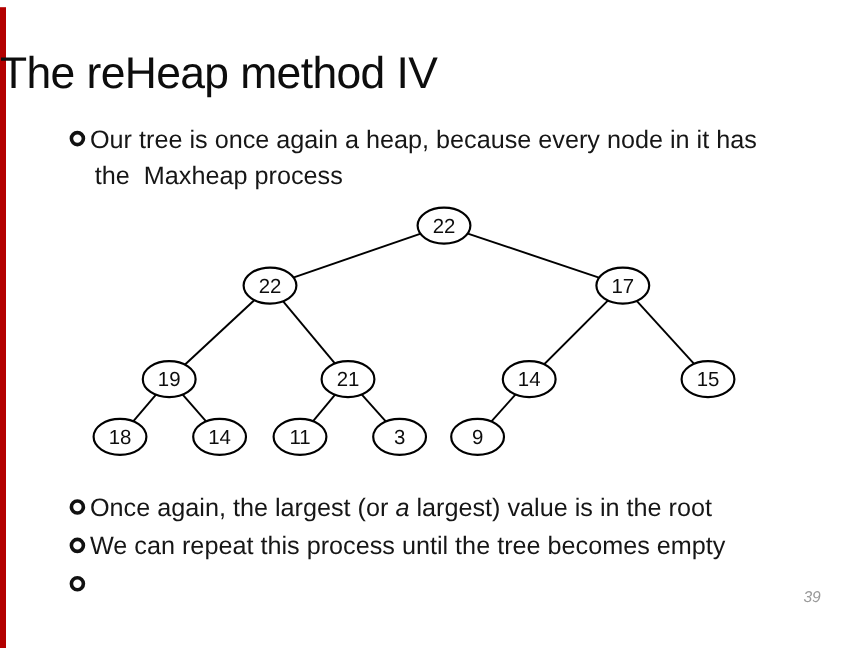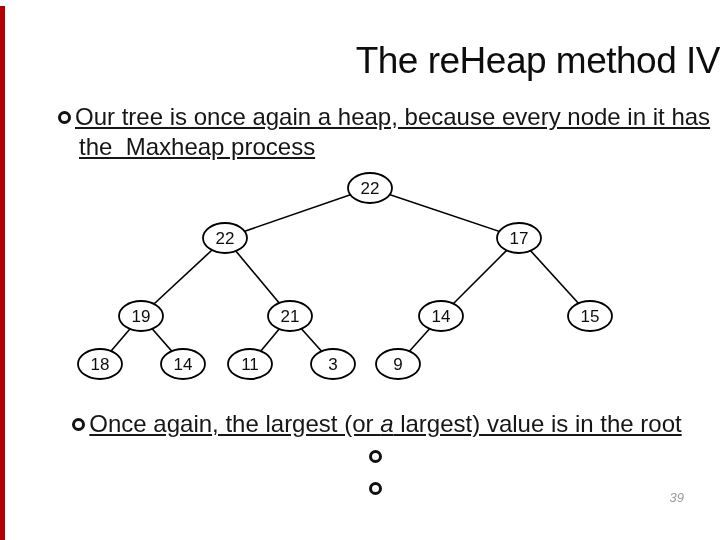--- a/index.html
+++ b/index.html
@@ -16,37 +16,36 @@
   .accent-bar {
     position: absolute;
     left: 0; top: 6px; bottom: 0;
     width: 5px;
     background: #b30000;
   }
 
   .title {
     position: absolute;
     top: 40px; left: 0; right: 0;
-    text-align: right;
+    text-align: left;
     font-size: 37px;
     font-weight: 400;
     letter-spacing: -0.5px;
     color: #0d0d0d;
     white-space: nowrap;
   }
 
   .bullet-block {
     position: absolute;
     left: 58px; right: 24px;
-    font-size: 24px;
+    font-size: 21px;
     line-height: 30px;
-    text-decoration: underline;
   }
   .intro-block { top: 102px; }
-  .bottom-block { top: 408px; line-height: 32px; text-align: center; }
+  .bottom-block { top: 408px; line-height: 32px; }
 
   .bullet-line { white-space: nowrap; }
   .pre { white-space: pre; }
 
   .ring {
     display: inline-block;
     width: 7px; height: 7px;
     border: 3px solid #111111;
     border-radius: 50%;
     margin-right: 4px;
@@ -154,21 +153,21 @@
         <ellipse cx="398" cy="364" rx="22" ry="15" fill="#ffffff" stroke="#000000" stroke-width="1.8"></ellipse>
         <text x="398" y="370" text-anchor="middle">9</text>
       </g>
     </svg>
 
   <div class="bullet-block bottom-block">
     <div class="bullet-line">
       <span class="ring"></span><span class="pre">Once again, the largest (or </span><span class="em-a pre">a</span><span class="pre"> largest) value is in the root</span>
     </div>
     <div class="bullet-line">
-      <span class="ring"></span><span class="em-a pre"></span><span class="pre"></span>
+      <span class="ring"></span><span class="pre">We can repeat this process until the tree becomes empty</span><span class="em-a pre"></span><span class="pre"></span>
     </div>
     <div class="bullet-line">
       <span class="ring"></span><span class="em-a pre"></span><span class="pre"></span>
     </div>
   </div>
 
   <div class="page-number">39</div>
 
 </div>
 

